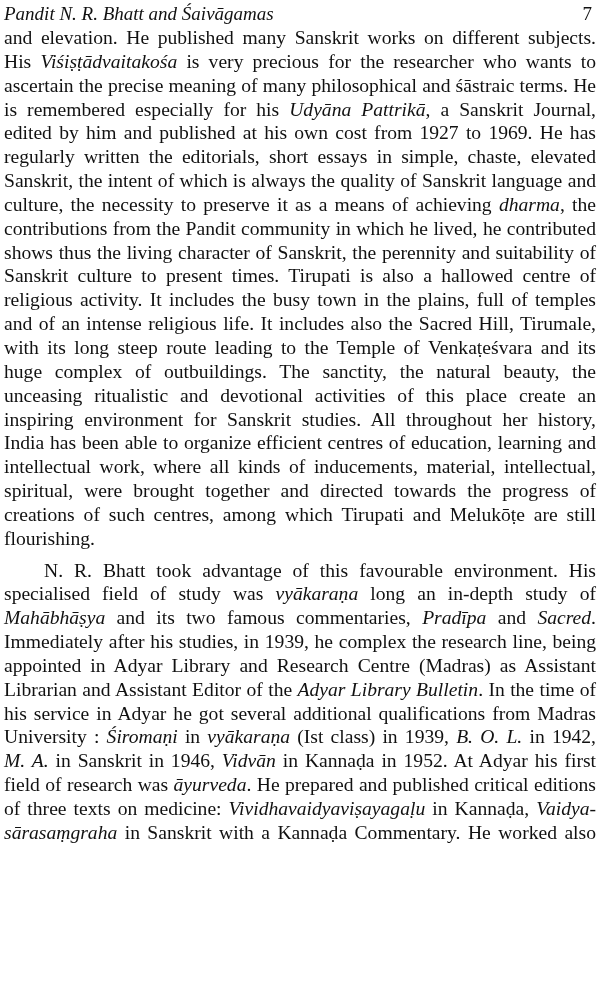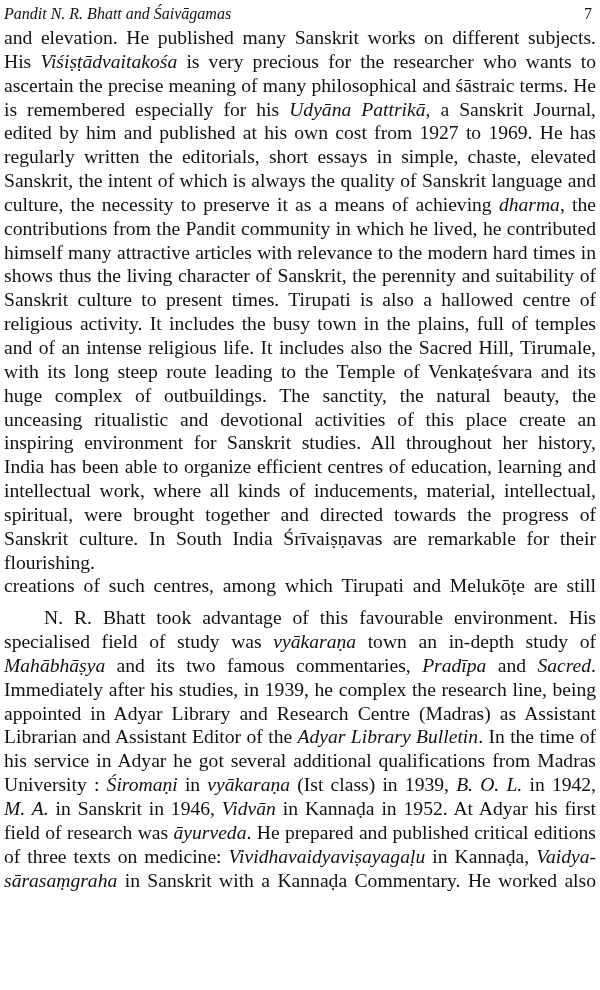--- a/index.html
+++ b/index.html
@@ -4,21 +4,21 @@
 <style>
   html, body { margin: 0; padding: 0; background: #ffffff; }
   body {
     width: 600px; height: 990px; overflow: hidden; position: relative;
     font-family: "Liberation Serif", "DejaVu Serif", serif;
     color: #111;
   }
   .page { position: absolute; left: 4px; top: 0; width: 592px; }
   .header {
     position: absolute; top: 0px; left: 0; width: 592px; height: 28px;
-    font-size: 16px; font-style: italic; line-height: 28px; text-align: center;
+    font-size: 19px; font-style: italic; line-height: 28px; text-align: center;
   }
   .header .title { position: absolute; left: 0; top: 0; }
   .header .num { position: absolute; right: 4px; top: 0; font-style: normal; }
   .body {
     position: absolute; top: 26px; left: 0; width: 592px;
     font-size: 19.6px; line-height: 23.85px;
   }
   .line {
     display: block; height: 23.85px; white-space: nowrap;
     text-align: justify; text-align-last: justify;
@@ -38,37 +38,35 @@
   <div class="body" id="body">
       <span class="line"><span>and elevation. He published many Sanskrit works on different subjects.</span></span>
       <span class="line"><span>His </span><i>Viśiṣṭādvaitakośa</i><span>  is very precious for the researcher who wants to</span></span>
       <span class="line"><span>ascertain the precise meaning of many philosophical and śāstraic terms. He</span></span>
       <span class="line"><span>is remembered especially for his </span><i>Udyāna Pattrikā</i><span>, a Sanskrit Journal,</span></span>
       <span class="line"><span>edited by him and published at his own cost from 1927 to 1969. He has</span></span>
       <span class="line"><span>regularly written the editorials, short essays in simple, chaste, elevated</span></span>
       <span class="line"><span>Sanskrit, the intent of which is always the quality of Sanskrit language and</span></span>
       <span class="line"><span>culture, the necessity to preserve it as a means of achieving </span><i>dharma</i><span>, the</span></span>
       <span class="line"><span>contributions from the Pandit community in which he lived, he contributed</span></span>
-      <span class="line"><span>himself many attractive articles with relevance to the modern hard times in</span></span>
       <span class="line"><span>shows thus the living character of Sanskrit, the perennity and suitability of</span></span>
       <span class="line"><span>Sanskrit culture to present times. Tirupati is also a hallowed centre of</span></span>
       <span class="line"><span>religious activity. It includes the busy town in the plains, full of temples</span></span>
       <span class="line"><span>and of an intense religious life. It includes also the Sacred Hill, Tirumale,</span></span>
       <span class="line"><span>with its long steep route leading to the Temple of Venkaṭeśvara and its</span></span>
       <span class="line"><span>huge complex of outbuildings. The sanctity, the natural beauty, the</span></span>
       <span class="line"><span>unceasing ritualistic and devotional activities of this place create an</span></span>
       <span class="line"><span>inspiring environment for Sanskrit studies. All throughout her history,</span></span>
       <span class="line"><span>India has been able to organize efficient centres of education, learning and</span></span>
       <span class="line"><span>intellectual work, where all kinds of inducements, material, intellectual,</span></span>
       <span class="line"><span>spiritual, were brought together and directed towards the progress of</span></span>
-      <span class="line"><span>Sanskrit culture. In South India Śrīvaiṣṇavas are remarkable for their</span></span>
+      <span class="line"><span>creations of such centres, among which Tirupati and Melukōṭe are still</span></span>
       <span class="line last"><span>flourishing.</span></span>
-      <span class="line"><span>creations of such centres, among which Tirupati and Melukōṭe are still</span></span>
       <span class="line indent"><span>N. R. Bhatt took advantage of this favourable environment. His</span></span>
-      <span class="line"><span>specialised field of study was </span><i>vyākaraṇa</i><span> town an in-depth study of</span></span>
+      <span class="line"><span>specialised field of study was </span><i>vyākaraṇa</i><span> long an in-depth study of</span></span>
       <span class="line"><i>Mahābhāṣya</i><span> and its two famous commentaries, </span><i>Pradīpa</i><span> and </span><i>Sacred</i><span>.</span></span>
       <span class="line"><span>Immediately after his studies, in 1939, he complex the research line, being</span></span>
       <span class="line"><span>appointed in Adyar Library and Research Centre (Madras) as Assistant</span></span>
       <span class="line"><span>Librarian and Assistant Editor of the </span><i>Adyar Library Bulletin</i><span>. In the time of</span></span>
       <span class="line"><span>his service in Adyar he got several additional qualifications from Madras</span></span>
       <span class="line"><span>University : </span><i>Śiromaṇi</i><span> in </span><i>vyākaraṇa</i><span> (Ist class) in 1939, </span><i>B. O. L.</i><span> in 1942,</span></span>
       <span class="line"><i>M. A.</i><span> in Sanskrit in 1946, </span><i>Vidvān</i><span> in Kannaḍa in 1952. At Adyar his first</span></span>
       <span class="line"><span>field of research was </span><i>āyurveda</i><span>. He prepared and published critical editions</span></span>
       <span class="line"><span>of three texts on medicine: </span><i>Vividhavaidyaviṣayagaḷu</i><span> in Kannaḍa, </span><i>Vaidya-</i></span>
       <span class="line"><i>sārasaṃgraha</i><span> in Sanskrit with a Kannaḍa Commentary. He worked also</span></span>

